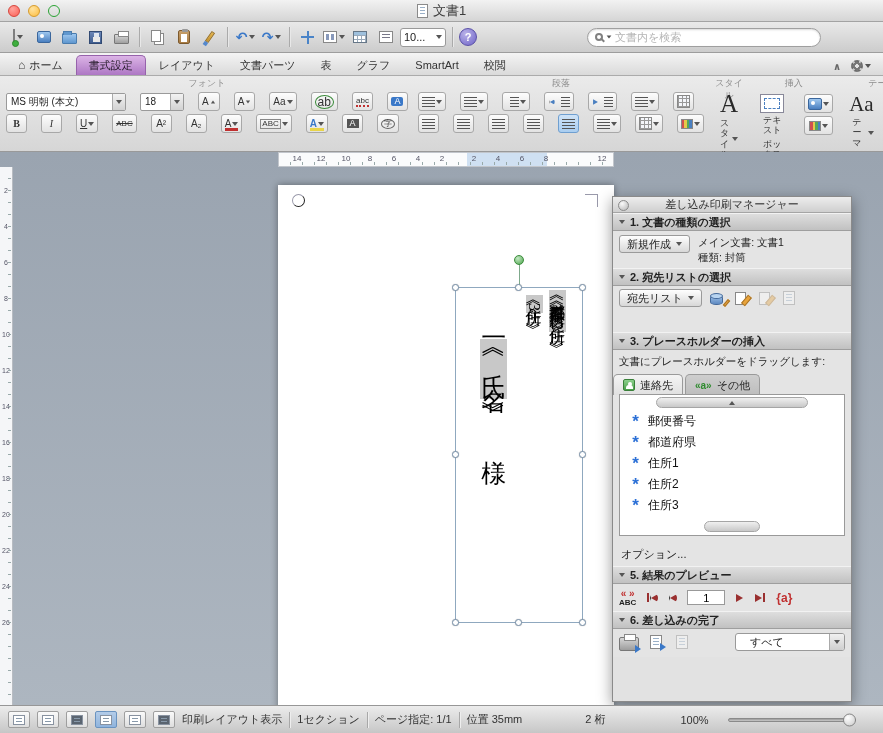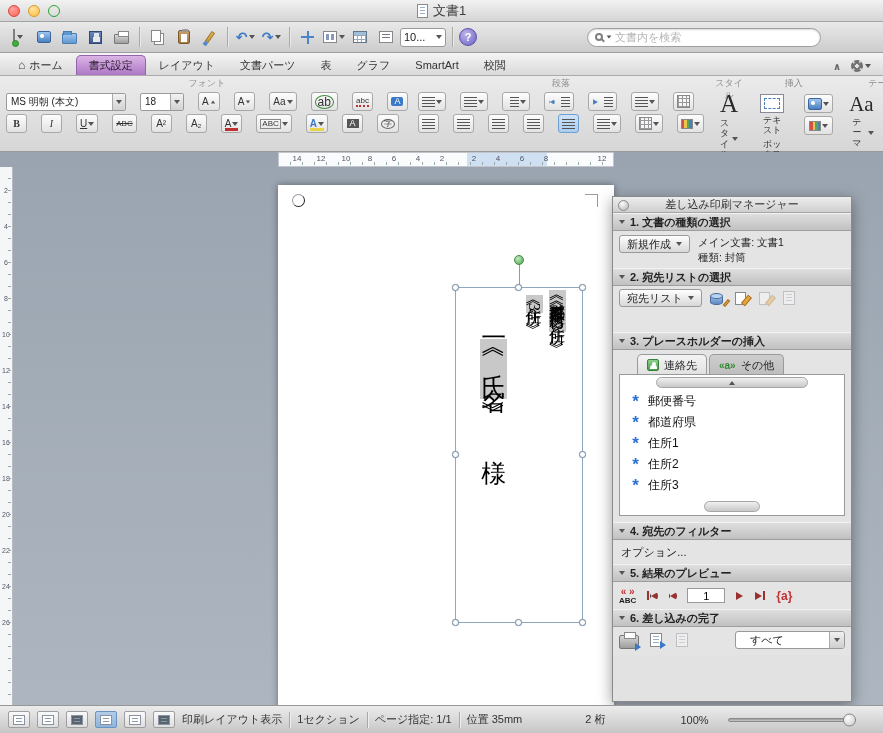--- a/index.html
+++ b/index.html
@@ -146,21 +146,21 @@
   .icobtn{display:inline-flex;align-items:center;justify-content:center;min-width:18px;height:18px;position:relative;}
   .icobtn.dis{opacity:.38;}
   .dbic{width:13px;height:10px;background:linear-gradient(#9fc2ea,#5d88bf);border:1px solid #44699a;border-radius:6px/3px;position:relative;margin-top:3px;}
   .dbic::before{content:"";position:absolute;top:-3px;left:-1px;right:-1px;height:4px;border:1px solid #44699a;border-radius:50%;background:#b8d4f0;}
   .editpen{position:absolute;right:-2px;bottom:0;width:3px;height:8px;background:#e8a33a;border:1px solid #a8742a;transform:rotate(40deg);}
   .editic{width:11px;height:13px;background:#fff;border:1px solid #888;position:relative;}
   .editic::after{content:"";position:absolute;right:-4px;bottom:-2px;width:3px;height:9px;background:#e8a33a;border:1px solid #a8742a;transform:rotate(40deg);}
   .s2data{margin-top:4px;font-size:10.5px;}
   .s3{padding:3px 0 6px;}
   .instr{padding:2px 6px 4px;font-size:10.5px;}
-  .ptabs{display:flex;gap:2px;padding:0 24px;position:relative;top:1px;}
+  .ptabs{display:flex;gap:2px;padding:0 0;position:relative;top:1px;}
   .ptab{height:21px;padding:0 9px;border:1px solid #9a9a9a;border-bottom:none;border-radius:5px 5px 0 0;background:linear-gradient(#cecece,#bdbdbd);display:flex;align-items:center;gap:5px;font-size:11px;}
   .ptab.active{background:linear-gradient(#f4f4f4,#e0e0e0);}
   .contic{width:12px;height:12px;border-radius:2px;background:linear-gradient(#8cd08c,#4aa04a);border:1px solid #3a803a;position:relative;}
   .contic::before{content:"";position:absolute;left:2px;bottom:1px;width:7px;height:4px;border-radius:3px 3px 0 0;background:#fff;}
   .contic::after{content:"";position:absolute;left:3.5px;top:2px;width:4px;height:4px;border-radius:50%;background:#fff;}
   .otherg{color:#2e8b2e;font-weight:bold;font-size:10px;}
   .flist{margin:0 6px;background:#fff;border:1px solid #999;height:142px;position:relative;padding-top:16px;overflow:hidden;}
   .spill{position:absolute;left:50%;transform:translateX(-50%);height:11px;border-radius:6px;background:linear-gradient(#f0f0f0,#c8c8c8);border:1px solid #a5a5a5;display:flex;align-items:center;justify-content:center;}
   .spill.top{top:2px;width:152px;}
   .spill.bot{bottom:3px;width:56px;}
@@ -623,20 +623,21 @@
               <i class="mdoc"></i>
             </span>
         </div>
       </div>
 
       <div class="shead">
           <i class="tri td"></i>
           <span>3. プレースホルダーの挿入</span>
         </div>
       <div class="sbody s3">
+        <div class="instr">文書にプレースホルダーをドラッグします:</div>
         <div class="ptabs">
           <div class="ptab active">
               <i class="contic"></i>
               <span>連絡先</span>
             </div>
           <div class="ptab">
               <span class="otherg">«a»</span>
               <span>その他</span>
             </div>
         </div>
@@ -661,24 +662,20 @@
               <span>住所2</span>
             </div>
           <div class="fitem">
               <span class="fstar">*</span>
               <span>住所3</span>
             </div>
           <div class="spill bot"></div>
         </div>
       </div>
 
-      <div class="shead">
-          <i class="tri td"></i>
-          <span>4. 宛先のフィルター</span>
-        </div>
       <div class="sbody s4"><span class="optlink">オプション...</span></div>
 
       <div class="shead">
           <i class="tri td"></i>
           <span>5. 結果のプレビュー</span>
         </div>
       <div class="sbody s5">
         <span class="abcic">
             <i class="q">« »</i>
             <i class="abct">ABC</i>

